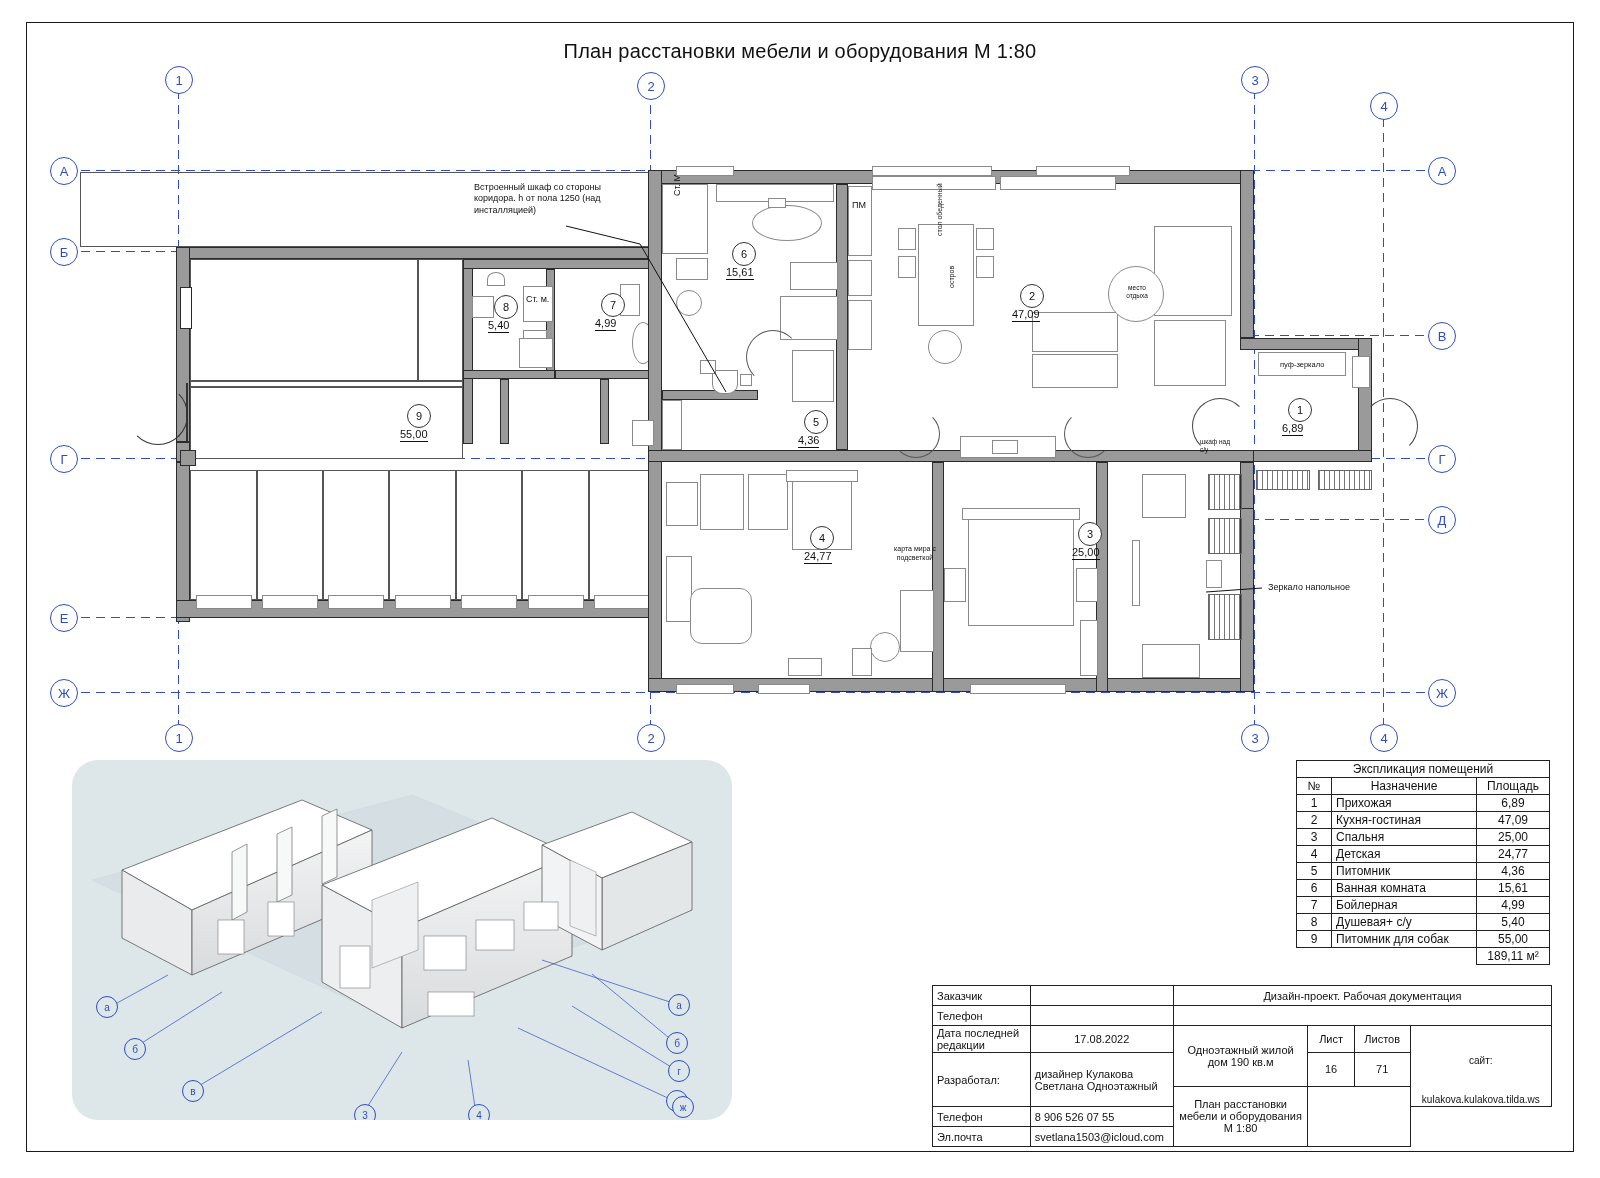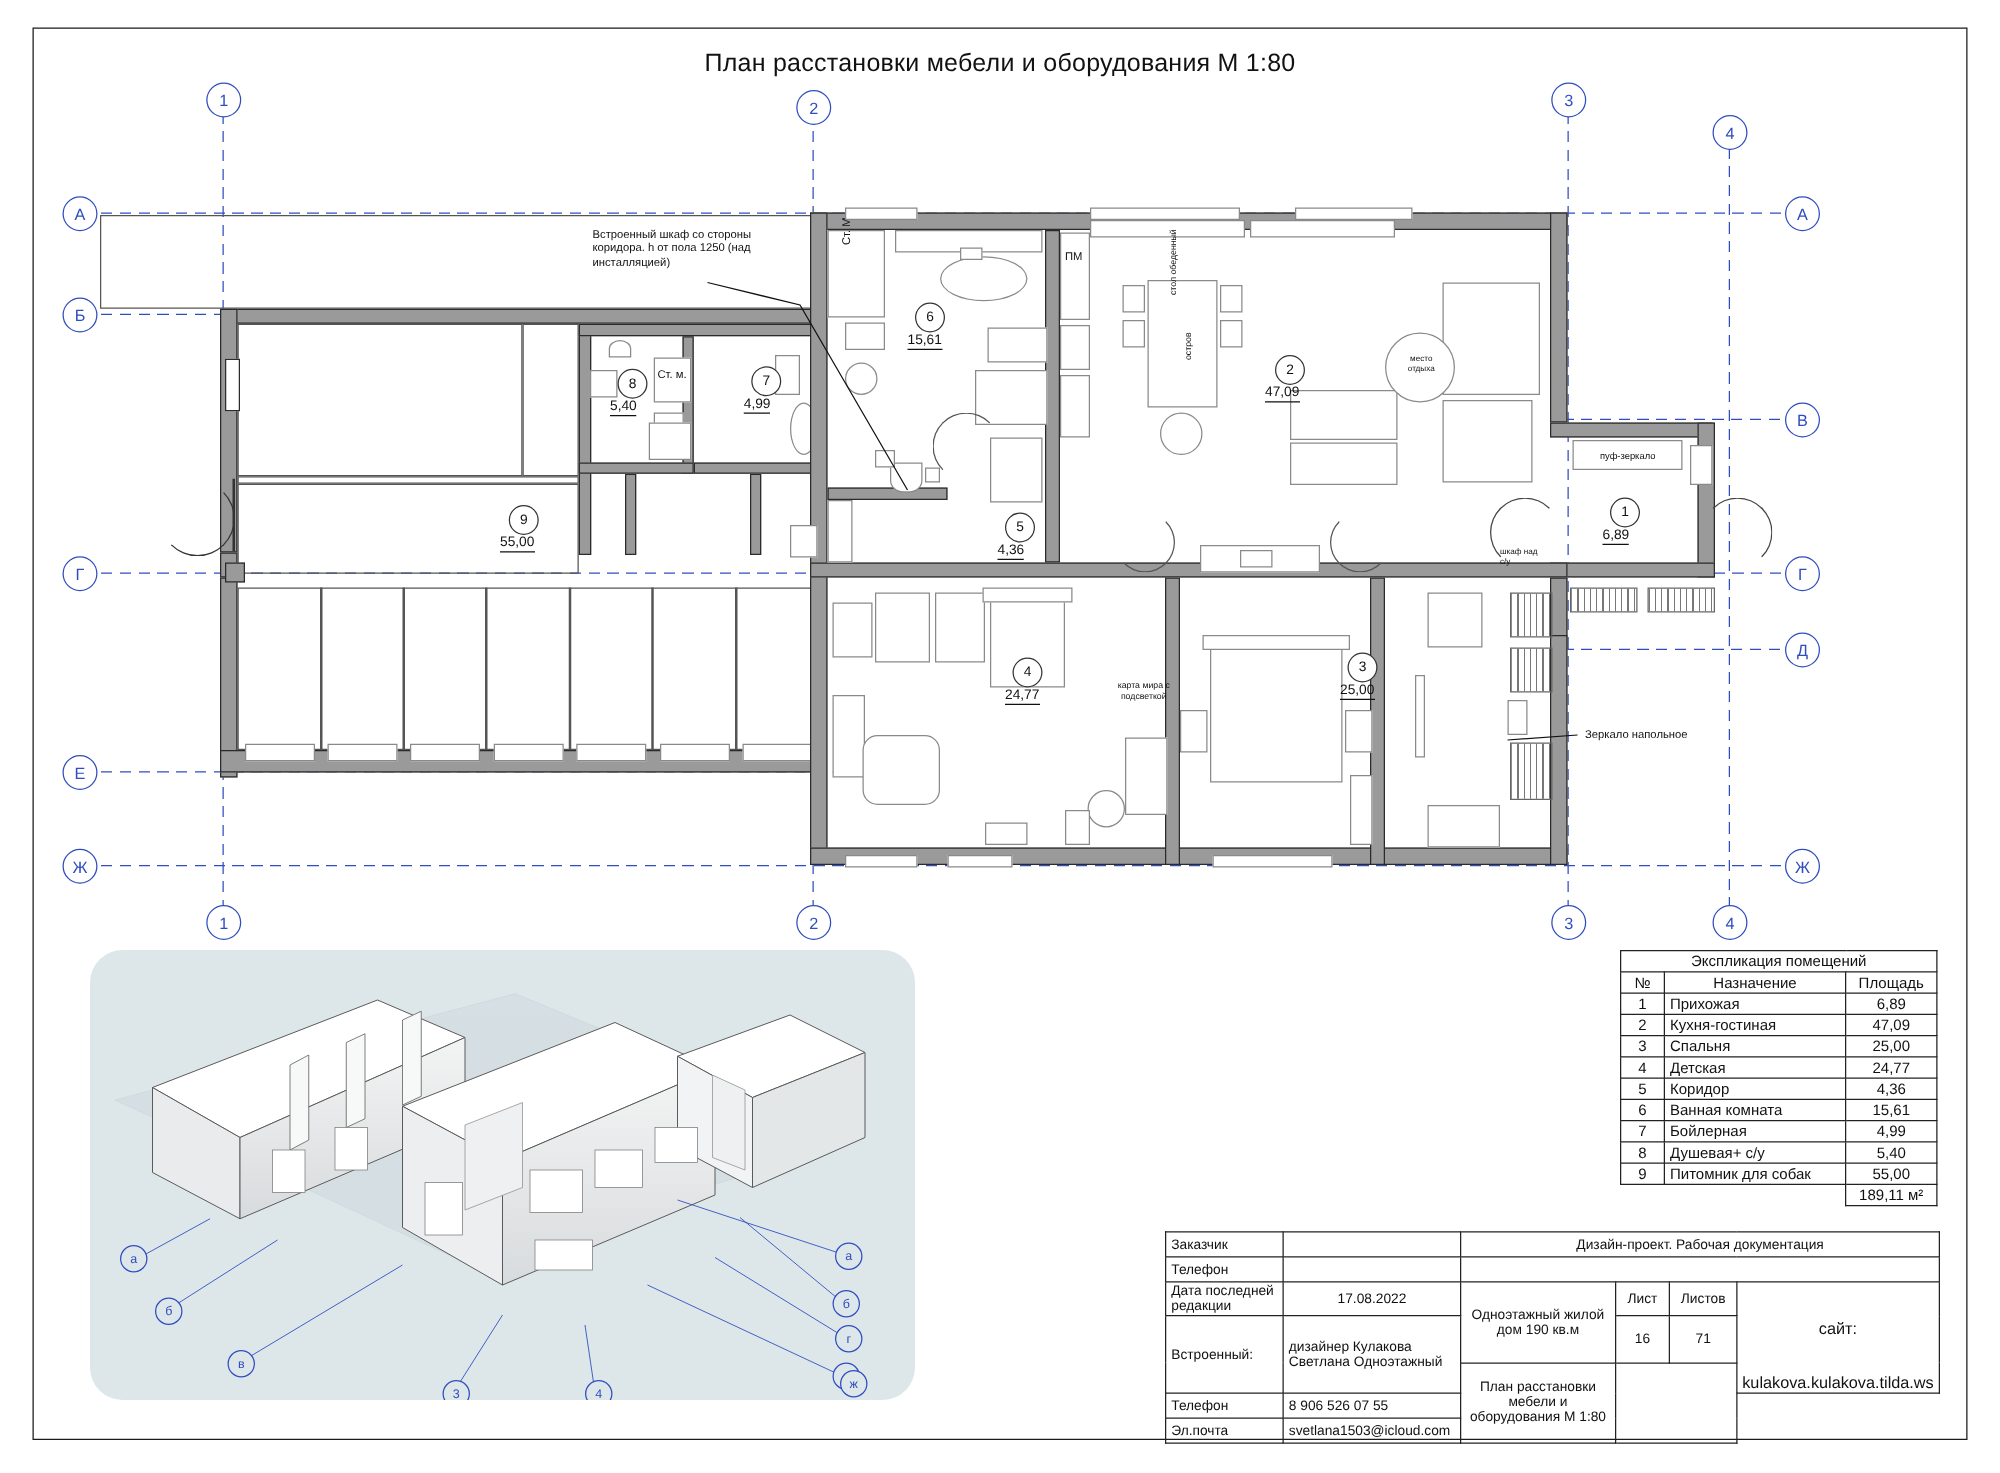--- a/index.html
+++ b/index.html
@@ -34,21 +34,21 @@
   td,th{border:1px solid #222;padding:1px 4px;font-weight:normal;}
   #expl{position:absolute;left:1296px;top:760px;width:254px;}
   #expl table{width:100%;}
   #expl .hdr{text-align:center;}
   #expl .c{text-align:center;}
   #expl .r{text-align:center;}
   #stamp{position:absolute;left:932px;top:985px;width:620px;}
   #stamp table{width:100%;font-size:11px;}
   #stamp td{height:17px;vertical-align:middle;}
   .ctr{text-align:center;}
-  .small{font-size:13px;margin-top:28px;}
+  .small{font-size:10px;margin-top:28px;}
 </style>
 </head>
 <body>
 
 <div id="sheet">
   <div id="border"></div>
   <div id="title">План расстановки мебели и оборудования М 1:80</div>
 
   <div>
 
@@ -357,21 +357,21 @@
             <td>Спальня</td>
             <td class="r">25,00</td>
           </tr>
       <tr>
             <td class="c">4</td>
             <td>Детская</td>
             <td class="r">24,77</td>
           </tr>
       <tr>
             <td class="c">5</td>
-            <td>Коридор</td>
+            <td>Питомник</td>
             <td class="r">4,36</td>
           </tr>
       <tr>
             <td class="c">6</td>
             <td>Ванная комната</td>
             <td class="r">15,61</td>
           </tr>
       <tr>
             <td class="c">7</td>
             <td>Бойлерная</td>
@@ -414,21 +414,21 @@
         <td class="ctr">17.08.2022</td>
         <td class="ctr" rowspan="2" style="width:190px;">Одноэтажный жилой дом 190 кв.м</td>
         <td class="ctr" style="width:54px;">Лист</td>
         <td class="ctr" style="width:60px;">Листов</td>
         <td class="ctr" rowspan="3" style="width:150px;">
           <div class="small">сайт:</div>
           <div class="small">kulakova.kulakova.tilda.ws</div>
         </td>
       </tr>
       <tr>
-        <td rowspan="2">Встроенный:</td>
+        <td rowspan="2">Разработал:</td>
         <td rowspan="2" style="white-space:pre-line;">дизайнер Кулакова
 Светлана Одноэтажный</td>
         <td class="ctr">16</td>
         <td class="ctr">71</td>
       </tr>
       <tr>
         <td class="ctr" rowspan="3">План расстановки мебели и оборудования М 1:80</td>
         <td class="ctr" colspan="2" rowspan="3" style="border-left:1px solid #222;"></td>
       </tr>
       <tr>

